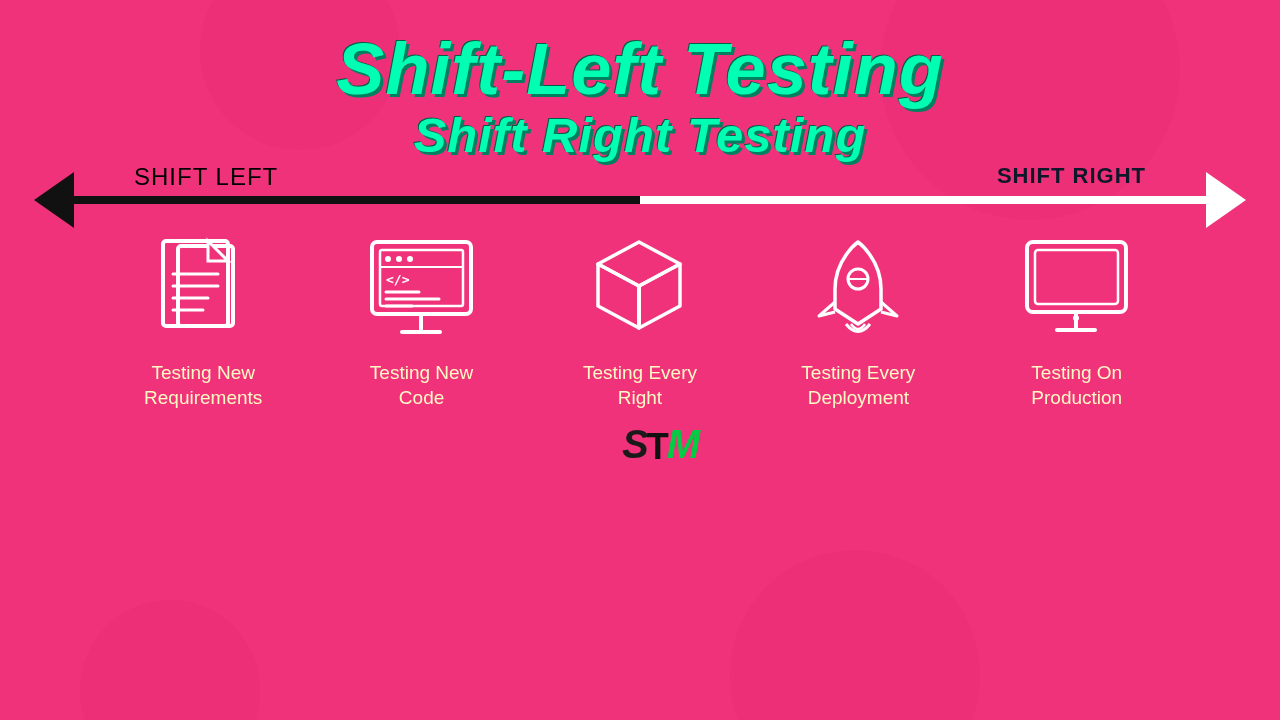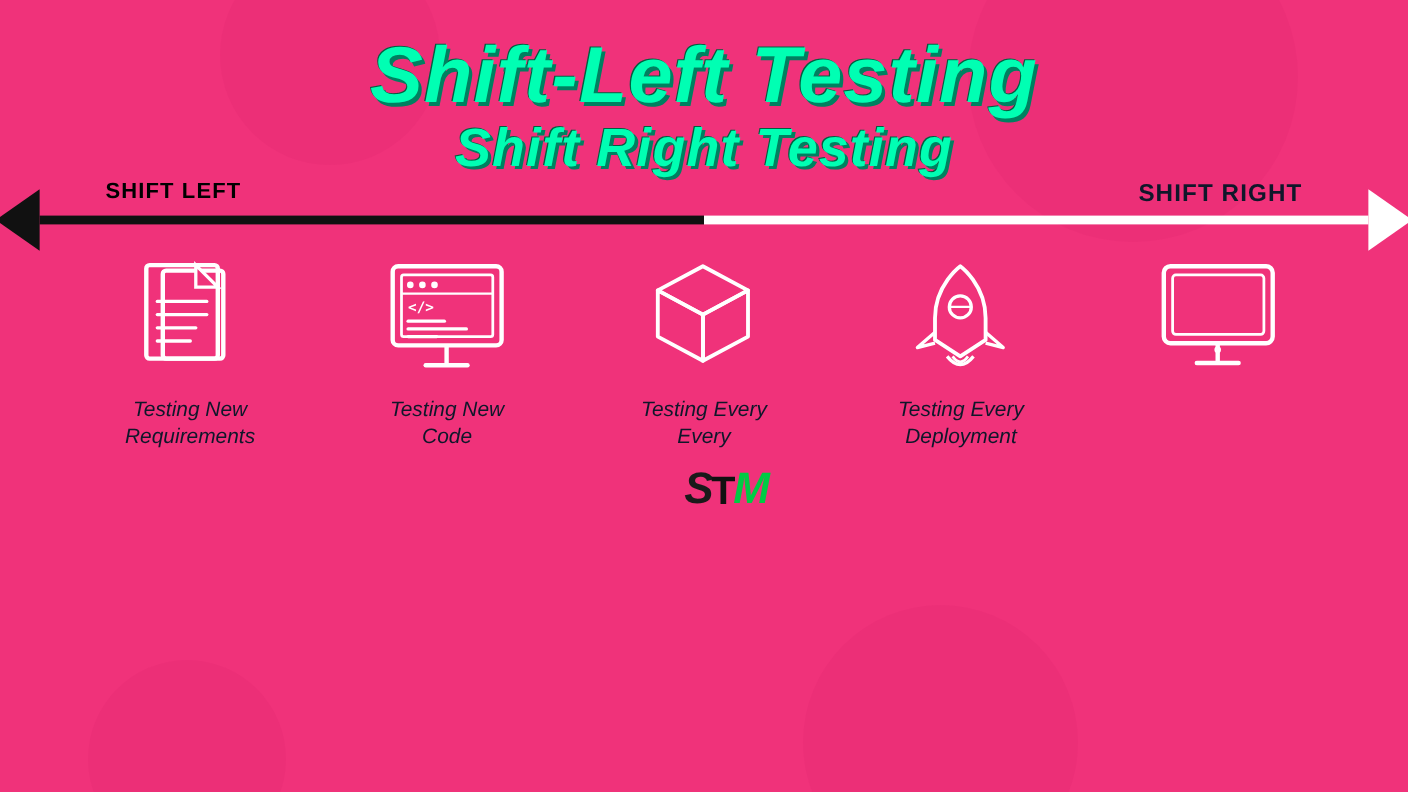--- a/index.html
+++ b/index.html
@@ -36,21 +36,21 @@
       width: 180px; height: 180px;
       bottom: -60px; left: 80px;
     }
 
     .container {
       width: 1280px;
       height: 720px;
       display: flex;
       flex-direction: column;
       align-items: center;
-      padding: 20px 36px;
+      padding: 20px 74px;
       position: relative;
     }
 
     
     .title-area {
       text-align: center;
       margin-top: 10px;
       margin-bottom: 10px;
     }
 
@@ -85,22 +85,22 @@
     
     .arrow-section {
       width: 100%;
       position: relative;
       display: flex;
       align-items: center;
       margin: 18px 0 12px 0;
     }
 
     .shift-left-label {
-      font-size: 20px;
-      font-weight: 700;
+      font-size: 24px;
+      font-weight: 400;
       color: black;
       position: absolute;
       left: 60px;
       top: -28px;
       letter-spacing: 1px;
     }
 
     .shift-right-label {
       font-size: 22px;
       font-weight: 900;
@@ -186,22 +186,21 @@
     .icon-svg {
       width: 120px;
       height: 120px;
       display: flex;
       align-items: center;
       justify-content: center;
     }
 
     .icon-label {
       font-size: 19px;
-      font-style: italic;
-      color: #0f172a;
+      color: #fef9c3;
       text-align: center;
       margin-top: 10px;
       line-height: 1.3;
     }
 
     
     .footer {
       display: flex;
       align-items: center;
       justify-content: center;
@@ -313,21 +312,21 @@
           <polygon points="57,8 98,30 57,52 16,30" stroke="white" stroke-width="3.5" fill="none" stroke-linejoin="round"></polygon>
 
           <polygon points="16,30 16,72 57,94 57,52" stroke="white" stroke-width="3.5" fill="none" stroke-linejoin="round"></polygon>
 
           <polygon points="57,52 57,94 98,72 98,30" stroke="white" stroke-width="3.5" fill="none" stroke-linejoin="round"></polygon>
 
           <line x1="57" y1="52" x2="57" y2="94" stroke="white" stroke-width="3.5"></line>
         </svg>
       </div>
       <div class="icon-label">
-        <span>Testing Every</span><br><span>Every</span>
+        <span>Testing Every</span><br><span>Right</span>
       </div>
     </div>
 
     <div class="icon-item">
       <div class="icon-svg">
         <svg width="115" height="115" viewBox="0 0 115 115" fill="none" xmlns="http://www.w3.org/2000/svg">
 
           <path d="M57 8 C57 8 80 25 80 55 L80 75 L57 90 L34 75 L34 55 C34 25 57 8 57 8Z" stroke="white" stroke-width="3.5" fill="none" stroke-linejoin="round"></path>
 
           <circle cx="57" cy="45" r="10" stroke="white" stroke-width="3" fill="none"></circle>
@@ -353,20 +352,23 @@
 
           <rect x="8" y="8" width="99" height="70" rx="6" stroke="white" stroke-width="4" fill="none"></rect>
 
           <rect x="16" y="16" width="83" height="54" rx="3" stroke="white" stroke-width="2.5" fill="none"></rect>
 
           <line x1="57" y1="78" x2="57" y2="96" stroke="white" stroke-width="4"></line>
           <line x1="38" y1="96" x2="76" y2="96" stroke="white" stroke-width="4" stroke-linecap="round"></line>
 
           <circle cx="57" cy="84" r="3" fill="white"></circle>
         </svg>
+      </div>
+      <div class="icon-label">
+        <span>Testing On</span><br><span>Production</span>
       </div>
     </div>
 
   </div>
 
   <div class="footer">
     <div class="stm-logo">
       S<span style="font-style:normal; font-size:36px; vertical-align:middle; color:#111;">T</span><span class="m-green">M</span>
     </div>
   </div>

